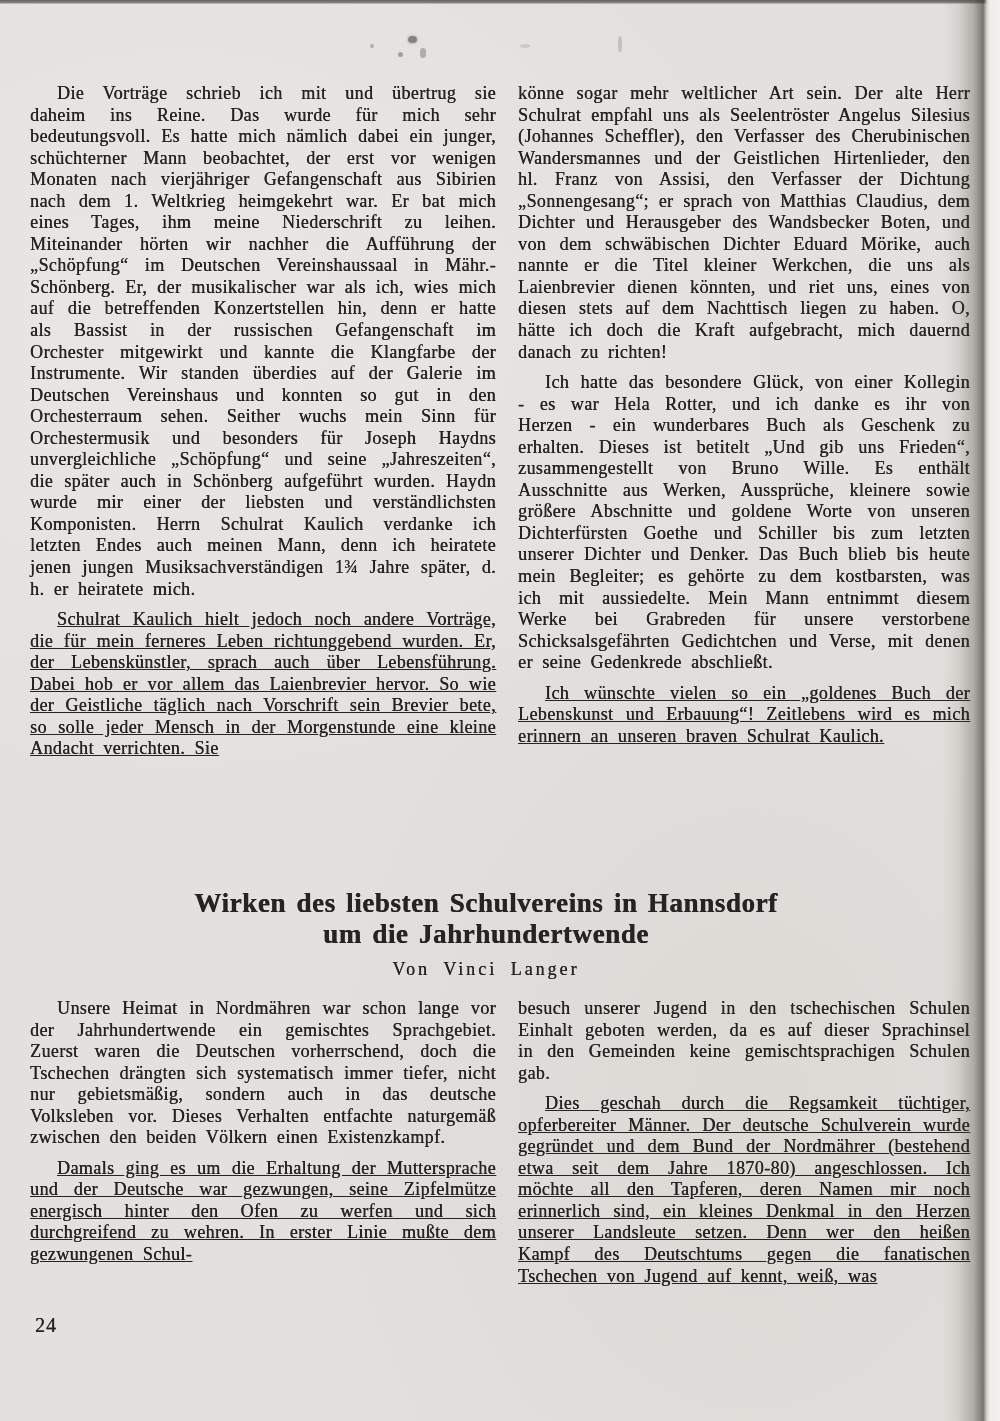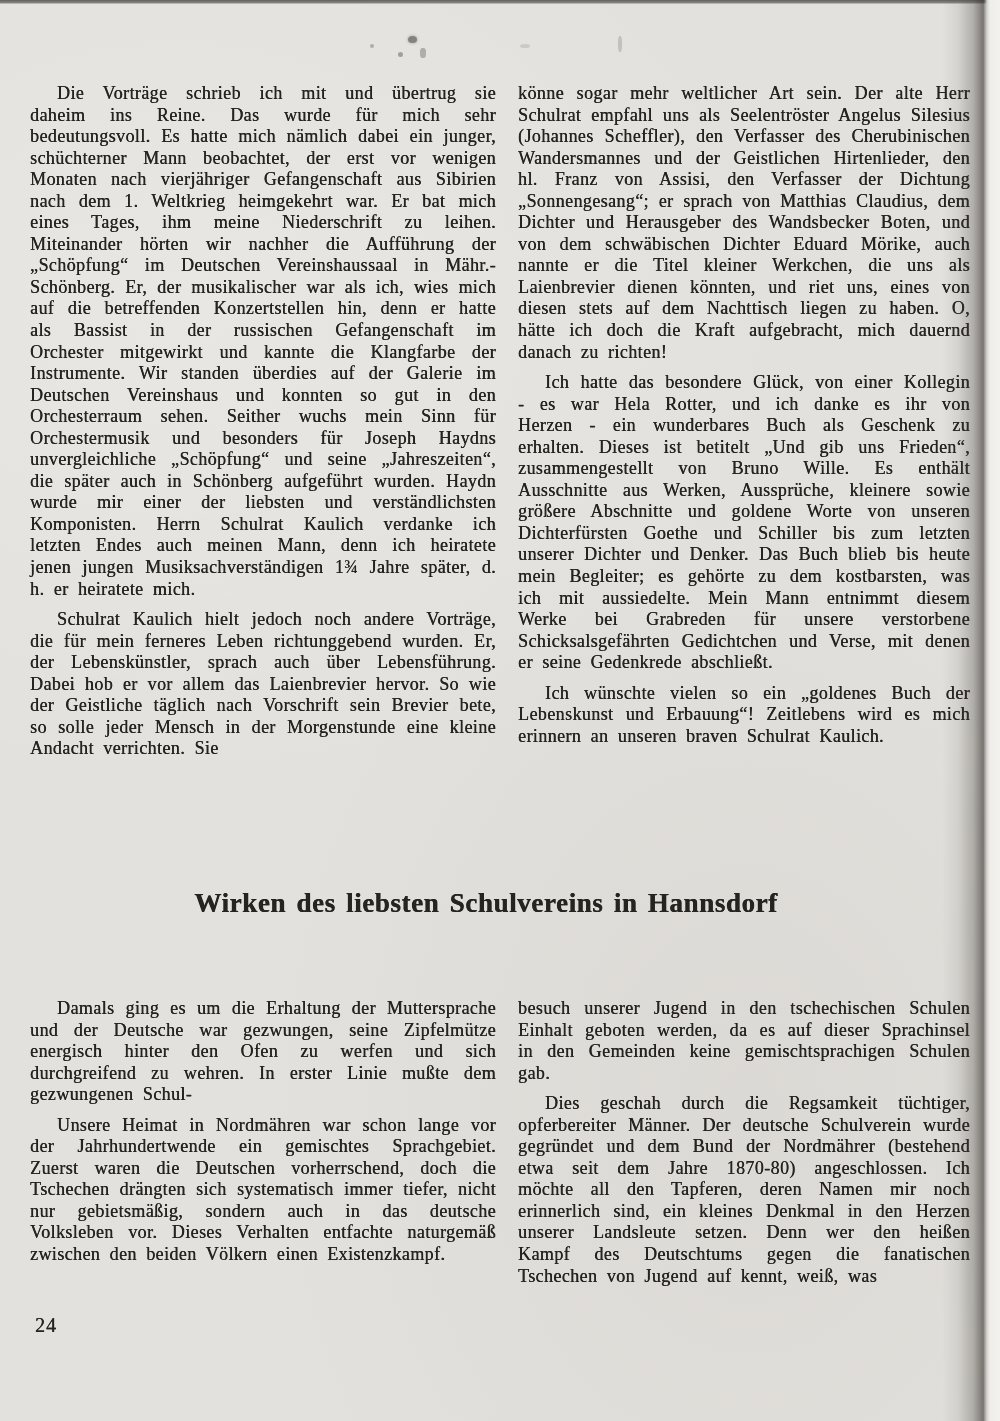--- a/index.html
+++ b/index.html
@@ -50,21 +50,21 @@
     position:absolute;
     font-size:18px;
     line-height:21.55px;
     letter-spacing:0.4px;
     word-spacing:4.5px;
     text-align:justify;
     text-shadow:0.3px 0 0 currentColor;
   }
   .col p{margin:0 0 9px 0;}
   .col p.indent{text-indent:27px;}
-  .col p:last-child{margin-bottom:0;}
+  .col p:last-child{margin-bottom:0;text-decoration:underline;}
   .tl{left:30px;  top:83px;  width:466px;}
   .tr{left:518px; top:83px;  width:452px;}
   .bl{left:30px;  top:998px; width:466px;}
   .br{left:518px; top:998px; width:452px;}
 
   .section-heading{
     position:absolute;left:0;top:888px;width:972px;
     text-align:center;
   }
   .section-heading h1{
@@ -106,26 +106,28 @@
 
   <div class="col tr">
     <p>könne sogar mehr weltlicher Art sein. Der alte Herr Schulrat empfahl uns als Seelentröster Angelus Silesius (Johannes Scheffler), den Verfasser des Cherubinischen Wandersmannes und der Geistlichen Hirtenlieder, den hl. Franz von Assisi, den Verfasser der Dichtung „Sonnengesang“; er sprach von Matthias Claudius, dem Dichter und Herausgeber des Wandsbecker Boten, und von dem schwäbischen Dichter Eduard Mörike, auch nannte er die Titel kleiner Werkchen, die uns als Laienbrevier dienen könnten, und riet uns, eines von diesen stets auf dem Nachttisch liegen zu haben. O, hätte ich doch die Kraft aufgebracht, mich dauernd danach zu richten!</p>
     <p class="indent">Ich hatte das besondere Glück, von einer Kollegin - es war Hela Rotter, und ich danke es ihr von Herzen - ein wunderbares Buch als Geschenk zu erhalten. Dieses ist betitelt „Und gib uns Frieden“, zusammengestellt von Bruno Wille. Es enthält Ausschnitte aus Werken, Aussprüche, kleinere sowie größere Abschnitte und goldene Worte von unseren Dichterfürsten Goethe und Schiller bis zum letzten unserer Dichter und Denker. Das Buch blieb bis heute mein Begleiter; es gehörte zu dem kostbarsten, was ich mit aussiedelte. Mein Mann entnimmt diesem Werke bei Grabreden für unsere verstorbene Schicksalsgefährten Gedichtchen und Verse, mit denen er seine Gedenkrede abschließt.</p>
     <p class="indent">Ich wünschte vielen so ein „goldenes Buch der Lebenskunst und Erbauung“! Zeitlebens wird es mich erinnern an unseren braven Schulrat Kaulich.</p>
   </div>
 
   <div class="section-heading">
     <h1>
       <span>Wirken des liebsten Schulvereins in Hannsdorf</span><br>
+      <span>um die Jahrhundertwende</span>
     </h1>
+    <div class="byline">Von Vinci Langer</div>
   </div>
 
   <div class="col bl">
+    <p class="indent">Unsere Heimat in Nordmähren war schon lange vor der Jahrhundertwende ein gemischtes Sprachgebiet. Zuerst waren die Deutschen vorherrschend, doch die Tschechen drängten sich systematisch immer tiefer, nicht nur gebietsmäßig, sondern auch in das deutsche Volksleben vor. Dieses Verhalten entfachte naturgemäß zwischen den beiden Völkern einen Existenzkampf.</p>
     <p class="indent">Damals ging es um die Erhaltung der Muttersprache und der Deutsche war gezwungen, seine Zipfelmütze energisch hinter den Ofen zu werfen und sich durchgreifend zu wehren. In erster Linie mußte dem gezwungenen Schul-</p>
-    <p class="indent">Unsere Heimat in Nordmähren war schon lange vor der Jahrhundertwende ein gemischtes Sprachgebiet. Zuerst waren die Deutschen vorherrschend, doch die Tschechen drängten sich systematisch immer tiefer, nicht nur gebietsmäßig, sondern auch in das deutsche Volksleben vor. Dieses Verhalten entfachte naturgemäß zwischen den beiden Völkern einen Existenzkampf.</p>
   </div>
 
   <div class="col br">
     <p>besuch unserer Jugend in den tschechischen Schulen Einhalt geboten werden, da es auf dieser Sprachinsel in den Gemeinden keine gemischtsprachigen Schulen gab.</p>
     <p class="indent">Dies geschah durch die Regsamkeit tüchtiger, opferbereiter Männer. Der deutsche Schulverein wurde gegründet und dem Bund der Nordmährer (bestehend etwa seit dem Jahre 1870-80) angeschlossen. Ich möchte all den Tapferen, deren Namen mir noch erinnerlich sind, ein kleines Denkmal in den Herzen unserer Landsleute setzen. Denn wer den heißen Kampf des Deutschtums gegen die fanatischen Tschechen von Jugend auf kennt, weiß, was</p>
   </div>
 
   <div class="page-number">24</div>
 
   <div class="binding-shadow"></div>

